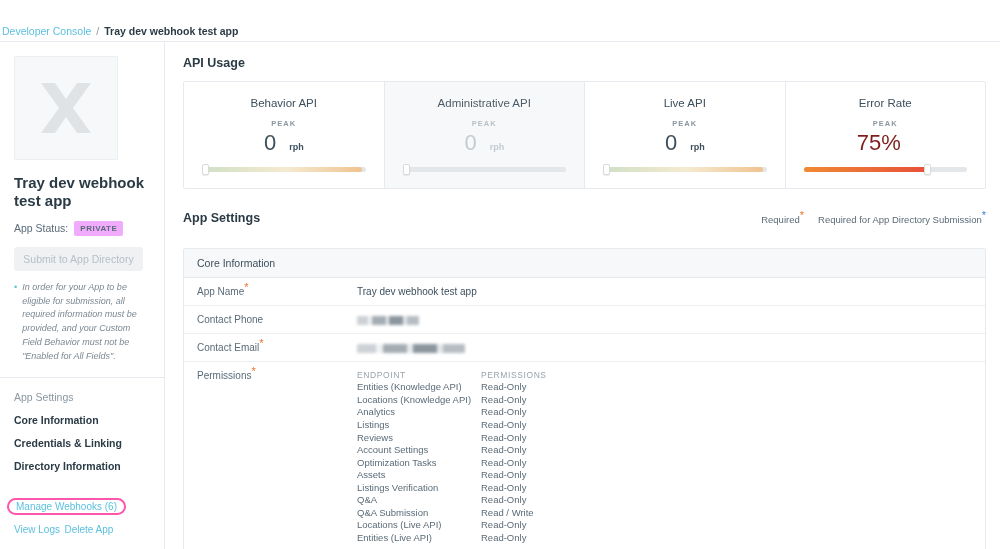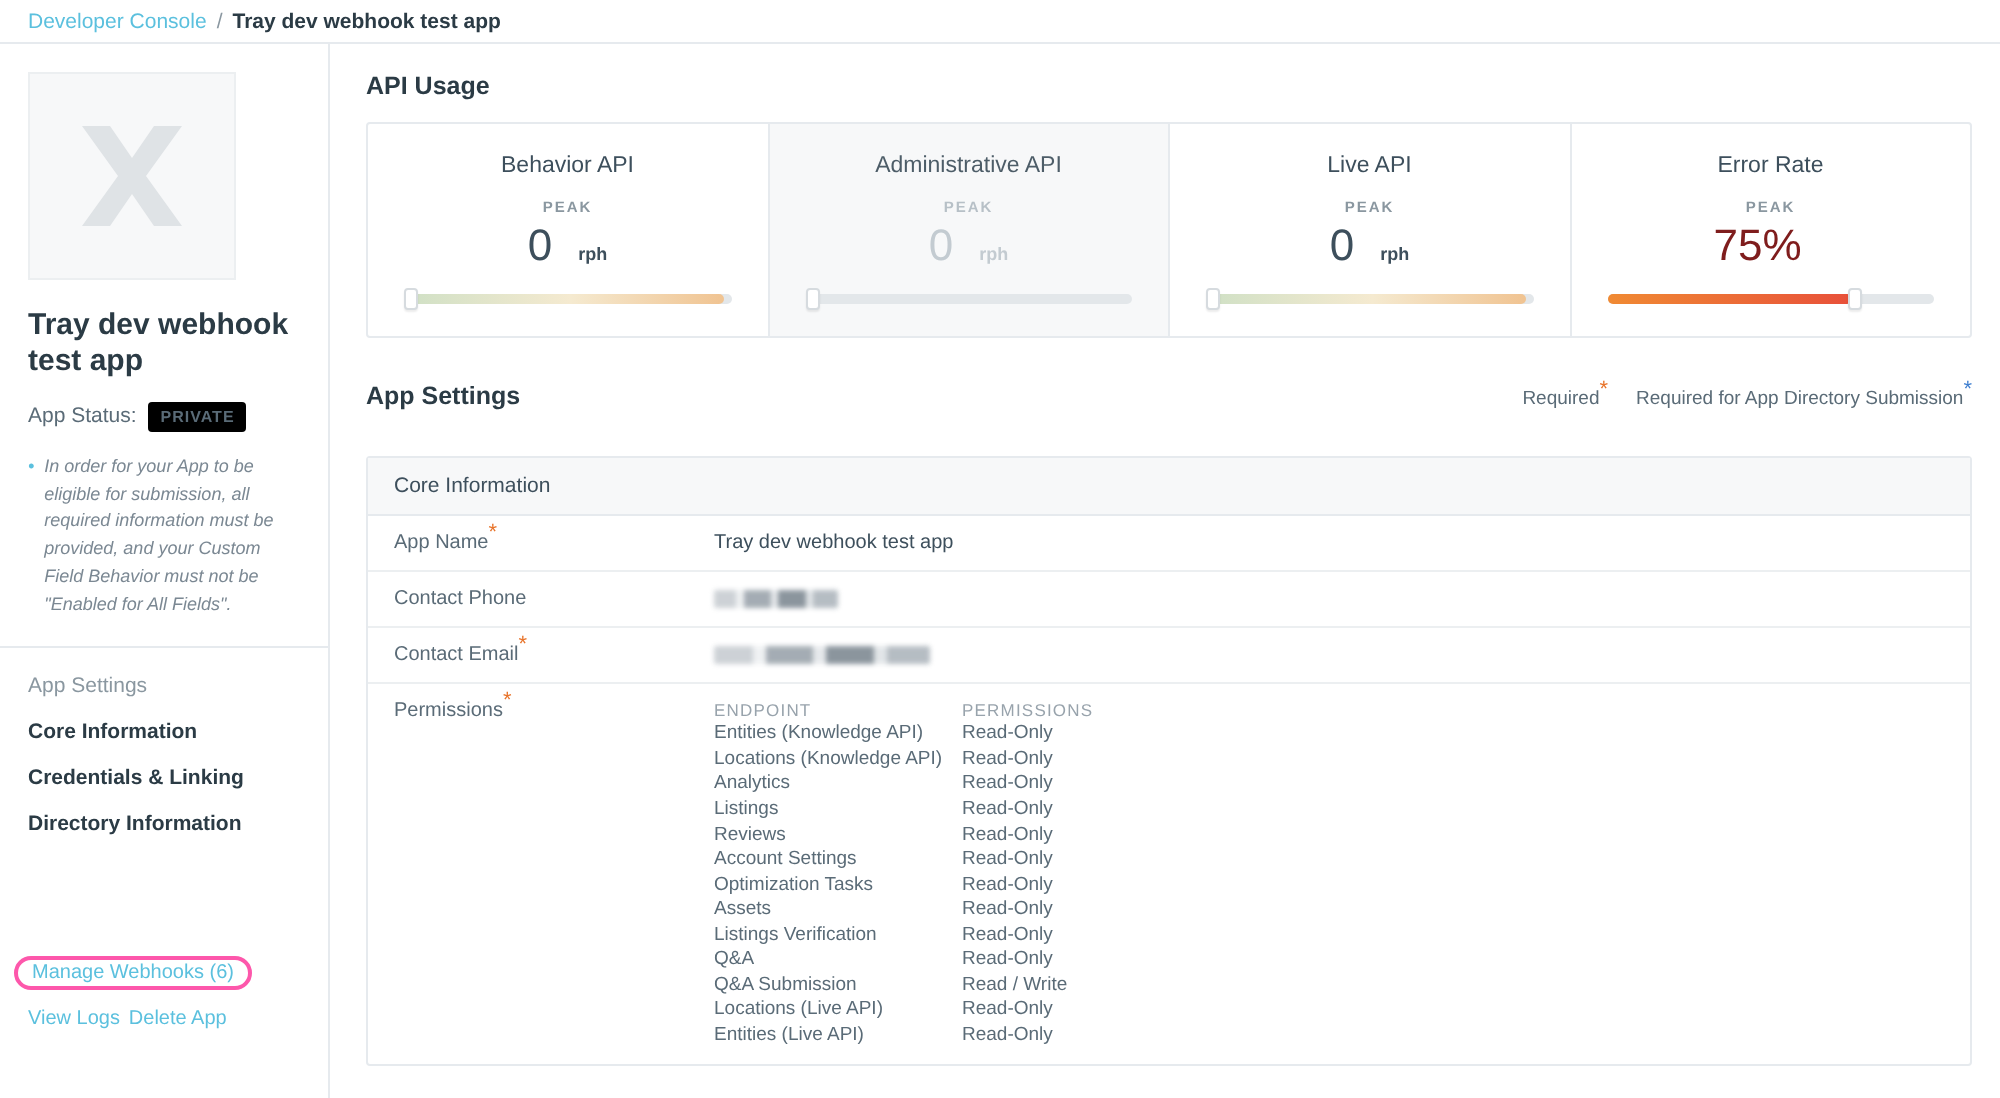--- a/index.html
+++ b/index.html
@@ -9,24 +9,25 @@
     background: #ffffff;
     font-family: "Liberation Sans", sans-serif;
     color: #3d4f5c;
     overflow: hidden;
   }
 
   
   .breadcrumb {
     height: 22px;
     display: flex; align-items: center;
-    padding-left: 14px;
+    padding-left: 2px;
     font-size: 10.5px;
     border-bottom: 1px solid #e6eaee;
     background: #fff;
+    margin-top: 20px;
   }
   .crumb-link { color: #5bc0de; cursor: pointer; }
   .crumb-sep  { color: #8a97a0; margin: 0 5px; }
   .crumb-current { color: #2b3b45; font-weight: bold; }
 
   
   .layout { display: flex; height: 527px; }
 
   
   .sidebar {
@@ -44,21 +45,21 @@
     margin-bottom: 14px;
   }
   .app-logo svg { display: block; }
   .app-title {
     font-size: 15px; font-weight: bold; line-height: 1.22;
     color: #2b3b45; margin-bottom: 10px;
   }
   .status-row { display: flex; align-items: center; font-size: 10.5px; margin-bottom: 11px; }
   .status-label { color: #5a6b77; margin-right: 6px; }
   .badge {
-    background: #000000; color: #5a6b77;
+    background: #f0abfc; color: #5a6b77;
     font-size: 8px; font-weight: bold; letter-spacing: .5px;
     padding: 3px 6px; border-radius: 2px;
   }
   .submit-btn {
     width: 129px; height: 24px;
     background: #eff1f3; border: none; border-radius: 3px;
     color: #b7c0c7; font-size: 10.5px;
     font-family: inherit; cursor: default;
     margin-bottom: 10px;
   }
@@ -177,20 +178,21 @@
       </span>
     </div>
 
     <div class="app-title">Tray dev webhook test app</div>
 
     <div class="status-row">
       <span class="status-label">App Status:</span>
       <span class="badge">PRIVATE</span>
     </div>
 
+    <button class="submit-btn">Submit to App Directory</button>
 
     <div class="note">
       <span class="note-bullet">•</span>
       <span>In order for your App to be eligible for submission, all required information must be provided, and your Custom Field Behavior must not be "Enabled for All Fields".</span>
     </div>
 
     <div class="divider"></div>
 
     <div class="nav-head">App Settings</div>
     <div class="nav-item">Core Information</div>

